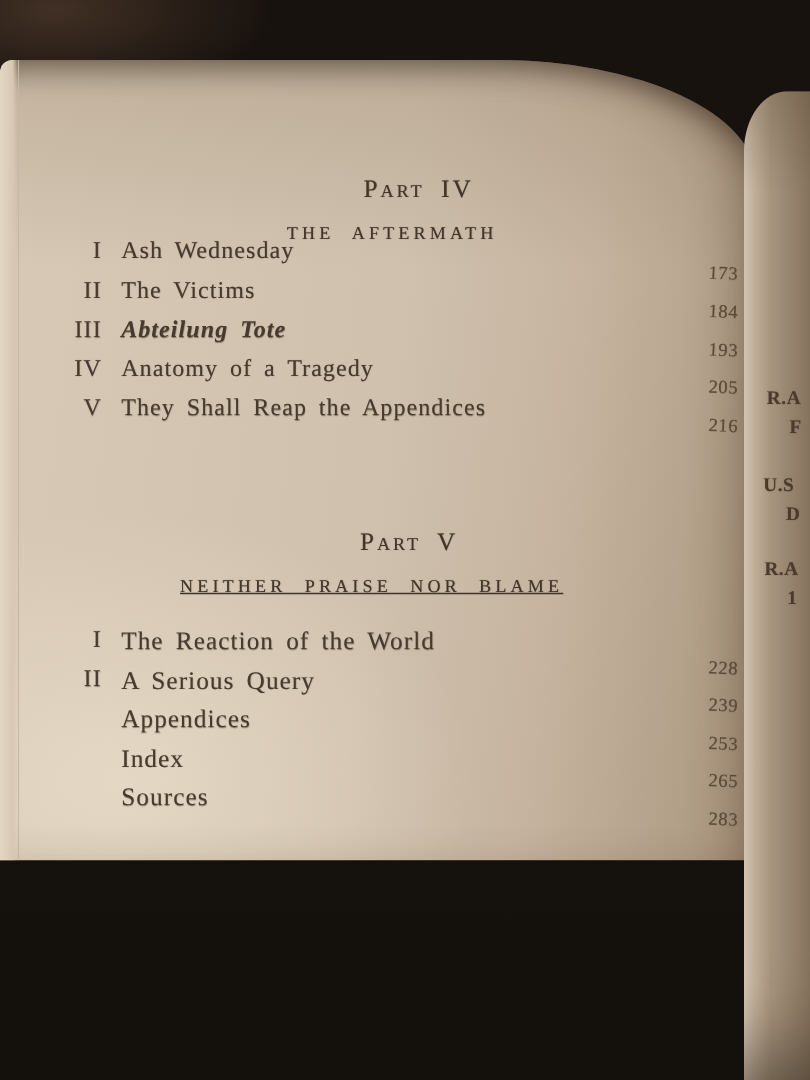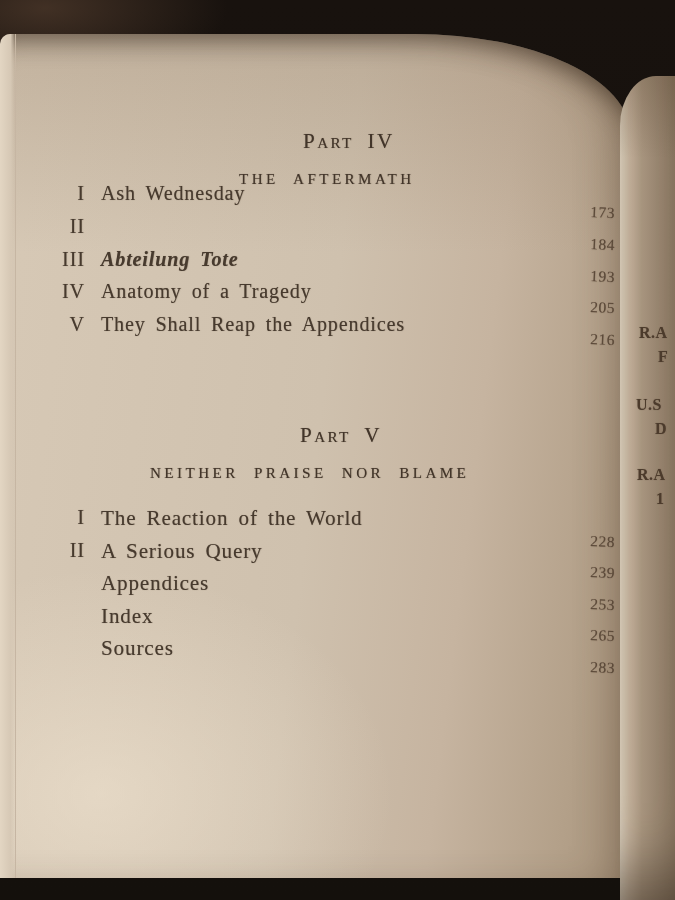--- a/index.html
+++ b/index.html
@@ -12,21 +12,21 @@
   
   .backdrop {
     position:absolute; inset:0;
     background:
       radial-gradient(260px 110px at 45px 8px, rgba(99,73,55,.55), rgba(0,0,0,0) 70%),
       linear-gradient(#18120e, #14100c);
   }
 
   
   .main-page {
-    position:absolute; left:0; top:34px; width:630px; height:844px;
+    position:absolute; left:0; top:50px; width:630px; height:667px;
     background:
       linear-gradient(180deg, rgba(110,85,60,.20) 0, rgba(110,85,60,0) 26%),
       radial-gradient(430px 330px at 16% 90%, rgba(243,231,212,.55), rgba(243,231,212,0) 68%),
       linear-gradient(97deg, #d7c9b6 0%, #cfc1ae 50%, #c6b4a0 72%, #b3a089 90%, #a8947c 100%);
     border-radius: 10px 215px 0 0 / 16px 100px 0 0;
     box-shadow:
       inset 0 20px 24px -14px rgba(42,29,18,.55),
       inset -30px 0 44px -20px rgba(66,46,28,.45);
   }
   
@@ -97,20 +97,21 @@
 
   <div class="section-title" style="left:239px; top:137px;">THE AFTERMATH</div>
 
   <div class="toc-block" id="part4-entries" style="top:148px;">
     <div class="toc-row">
       <span class="numeral">I</span>
       <span class="title">Ash Wednesday</span>
     </div>
     <div class="toc-row">
       <span class="numeral">II</span>
+      <span class="title">The Victims</span>
     </div>
     <div class="toc-row italic">
       <span class="numeral">III</span>
       <span class="title">Abteilung Tote</span>
     </div>
     <div class="toc-row">
       <span class="numeral">IV</span>
       <span class="title">Anatomy of a Tragedy</span>
     </div>
     <div class="toc-row">
@@ -122,21 +123,21 @@
   <div class="pn-col" id="pn-part4" style="top:169px;">
     <div class="pn">173</div>
     <div class="pn">184</div>
     <div class="pn">193</div>
     <div class="pn">205</div>
     <div class="pn">216</div>
   </div>
 
   <div class="part-label" style="left:300px; top:389px;">Part V</div>
 
-  <div class="section-title" style="left:150px; top:431px;">NEITHER PRAISE NOR BLAME</div>
+  <div class="section-title" style="left:150px; top:431px;text-decoration:underline;">NEITHER PRAISE NOR BLAME</div>
 
   <div class="toc-block" id="part5-entries" style="top:472px;">
     <div class="toc-row">
       <span class="numeral">I</span>
       <span class="title">The Reaction of the World</span>
     </div>
     <div class="toc-row">
       <span class="numeral">II</span>
       <span class="title">A Serious Query</span>
     </div>

